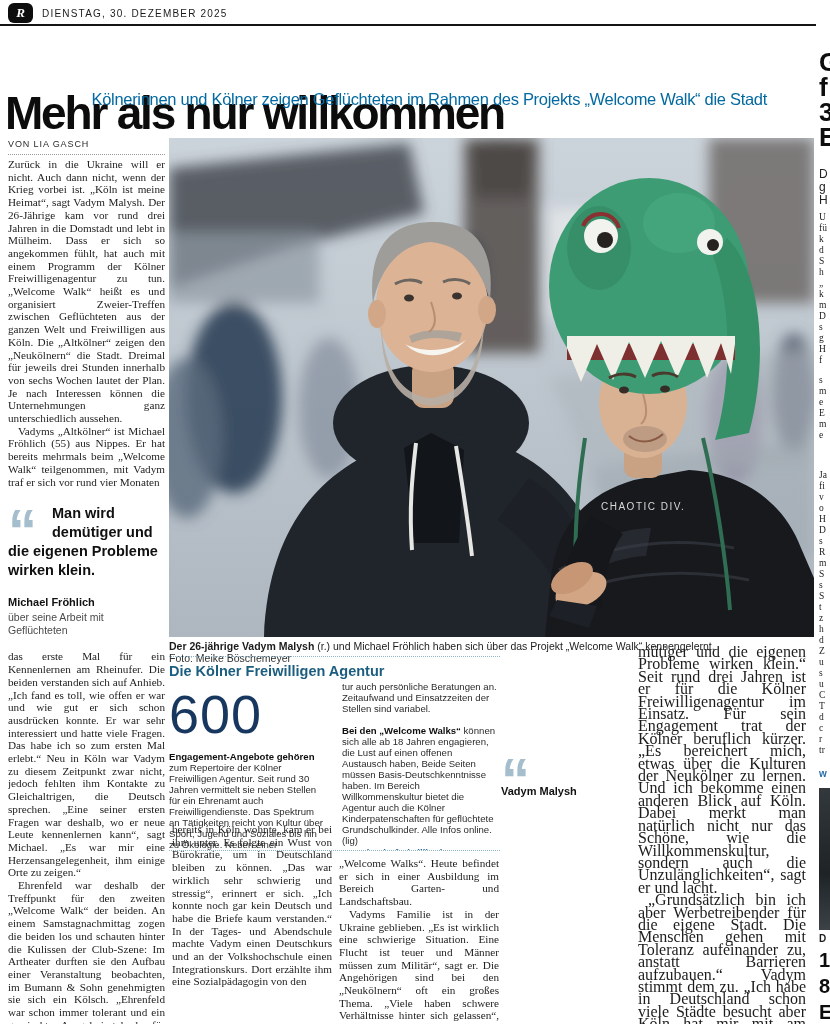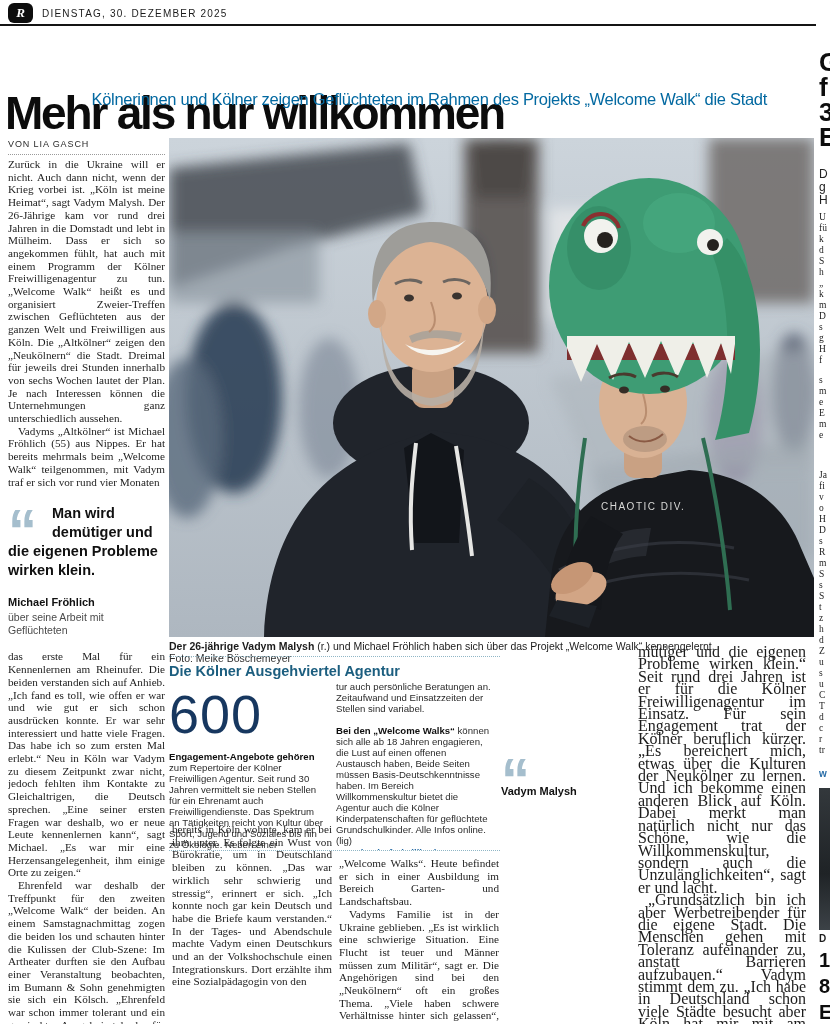--- a/index.html
+++ b/index.html
@@ -45,21 +45,21 @@
   .photo { position:absolute; left:169px; top:138px; width:645px; height:499px; overflow:hidden; background:#4d7c0f; }
   .caption { position:absolute; left:169px; top:640px; width:644px; display:flex;
     justify-content:flex-start; font:400 10.5px "Liberation Sans", sans-serif; color:#1b1b1b;flex-direction:column; }
   .caption .lead { font-weight:700; }
   .caption .credit { color:#2e2e2e; }
   
   .infobox { position:absolute; left:169px; top:656px; width:331px; height:195px;
     border-top:1px dotted #8fb6c6; border-bottom:1px dotted #8fb6c6;
     font-family:"Liberation Sans", sans-serif; overflow:hidden; }
   .ib-title { font-weight:700; font-size:14.5px; color:#1c5e7f; margin-top:6px; }
-  .ib-cols { display:flex; gap:10px; margin-top:2px; }
+  .ib-cols { display:flex; gap:16px; margin-top:2px; }
   .ib-col { width:157px; font-size:9.6px; line-height:11px; color:#2b2b2b; text-align:left; }
   .ib-stat { font:400 54px/1 "Liberation Sans", sans-serif; color:#17375f; letter-spacing:1px; margin:6px 0 10px 0; }
   .ib-lead { font-weight:700; color:#0f0f0f; }
   .ib-col p + p { margin-top:11px; }
   .ib-link { display:inline-block; font-weight:700; color:#2a6ea8; margin-top:1px; text-decoration:none; }
   
   .edge { position:absolute; left:818px; top:0; width:12px; height:1024px; overflow:hidden; }
   .edge > div { position:absolute; left:1px; white-space:pre-line; }
   .e-head { top:50px; font:700 26px/25px "Liberation Sans", sans-serif; letter-spacing:-1px; color:#0d0d0d; }
   .e-sub  { top:168px; font:400 12px/13px "Liberation Sans", sans-serif; color:#222; }
@@ -195,21 +195,21 @@
   </div>
 
   <div class="caption">
     <div>
       <span class="lead">Der 26-jährige Vadym Malysh</span><span> (r.) und Michael Fröhlich haben sich über das Projekt „Welcome Walk“ kennengelernt.</span>
     </div>
     <div class="credit">Foto: Meike Böschemeyer</div>
   </div>
 
   <div class="infobox">
-    <div class="ib-title">Die Kölner Ausgehviertel Agentur</div>
+    <div class="ib-title">Die Kölner Freiwilligen Agentur</div>
     <div class="ib-cols">
       <div class="ib-col">
         <div class="ib-stat">600</div>
         <p><span class="ib-lead">Engagement-Angebote gehören</span><span> zum Repertoire der Kölner Freiwilligen Agentur. Seit rund 30 Jahren vermittelt sie neben Stellen für ein Ehrenamt auch Freiwilligendienste. Das Spektrum an Tätigkeiten reicht von Kultur über Sport, Jugend und Soziales bis hin zu Ökologie. Neben einer Engagementdatenbank, die online einsehbar ist, bietet die Agen-</span></p>
       </div>
       <div class="ib-col">
         <p>tur auch persönliche Beratungen an. Zeitaufwand und Einsatzzeiten der Stellen sind variabel.</p>
         <p><span class="ib-lead">Bei den „Welcome Walks“</span><span> können sich alle ab 18 Jahren engagieren, die Lust auf einen offenen Austausch haben, Beide Seiten müssen Basis-Deutschkenntnisse haben. Im Bereich Willkommenskultur bietet die Agentur auch die Kölner Kinderpatenschaften für geflüchtete Grundschulkinder. Alle Infos online. (lig)</span></p>
         <a class="ib-link" href="#">www.koeln-freiwillig.de</a>
       </div>

